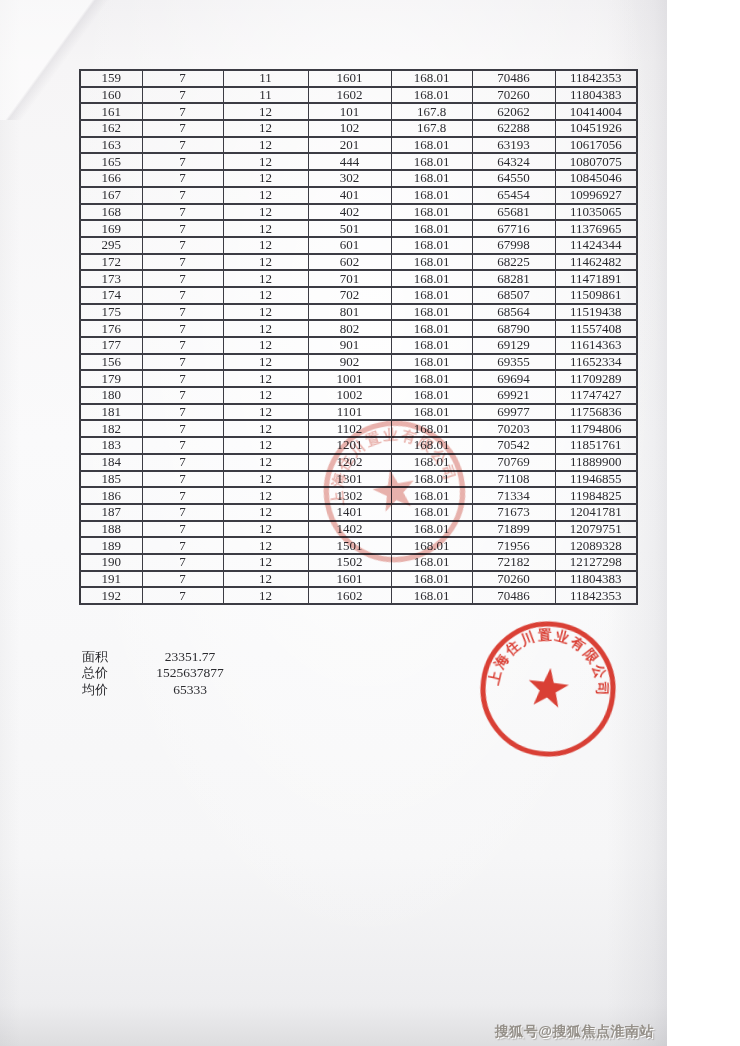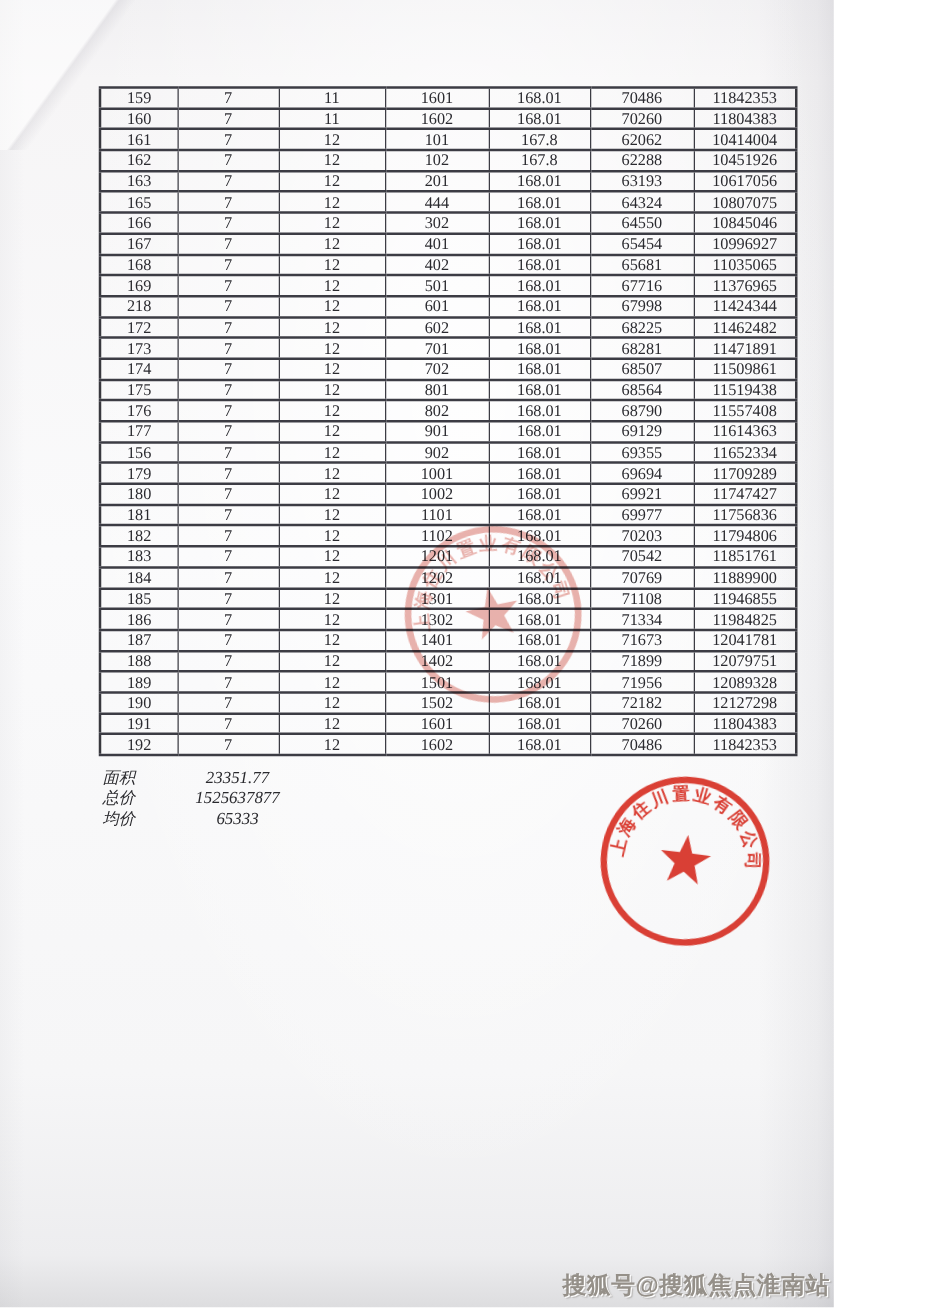--- a/index.html
+++ b/index.html
@@ -19,35 +19,35 @@
 
   table.price-table{position:absolute;left:79px;top:69px;width:557px;
     border-collapse:collapse;table-layout:fixed;
     border:2px solid #38383e;}
   table.price-table td{
     border:solid #3c3c44;border-width:2px 1px;
     height:14.7px;line-height:14px;padding:0;
     text-align:center;vertical-align:middle;
     font-size:13px;color:#2b2b30;}
 
-  .summary{position:absolute;left:82px;top:614px;color:#2a2a2e;font-size:13px;font-style:italic;}
+  .summary{position:absolute;left:82px;top:649px;color:#2a2a2e;font-size:13px;}
   .summary-row{display:flex;height:16.4px;line-height:16.4px;}
   .summary-label{width:34px;font-family:"Liberation Serif","DejaVu Serif",serif;}
   .summary-value{width:148px;text-align:center;font-size:13.5px;}
 
   .seal{position:absolute;display:block;mix-blend-mode:multiply;pointer-events:none;}
   .seal-faint{left:318px;top:415px;width:153px;height:153px;
     transform:rotate(-12deg);opacity:0.42;filter:blur(0.5px);}
   .seal-company{left:475px;top:616px;width:146px;height:146px;
     transform:rotate(7deg);opacity:0.93;filter:blur(0.2px);}
   .seal text{font-family:"Liberation Serif","DejaVu Serif",serif;font-weight:bold;}
 
-  .watermark{position:absolute;right:3px;bottom:5px;
+  .watermark{position:absolute;right:13px;bottom:5px;
     font-family:"Liberation Sans","DejaVu Sans",sans-serif;
-    font-weight:bold;font-size:19px;letter-spacing:0.5px;
+    font-weight:bold;font-size:14px;letter-spacing:0.5px;
     color:#959089;
     text-shadow:1px 1px 0 #ffffff, 2px 2px 1px rgba(140,135,130,0.45);}
 </style>
 </head>
 <body>
 
 <div class="page">
 
   <div class="crease"></div>
 
@@ -146,21 +146,21 @@
         <tr>
           <td>169</td>
           <td>7</td>
           <td>12</td>
           <td>501</td>
           <td>168.01</td>
           <td>67716</td>
           <td>11376965</td>
         </tr>
         <tr>
-          <td>218</td>
+          <td>295</td>
           <td>7</td>
           <td>12</td>
           <td>601</td>
           <td>168.01</td>
           <td>67998</td>
           <td>11424344</td>
         </tr>
         <tr>
           <td>172</td>
           <td>7</td>

